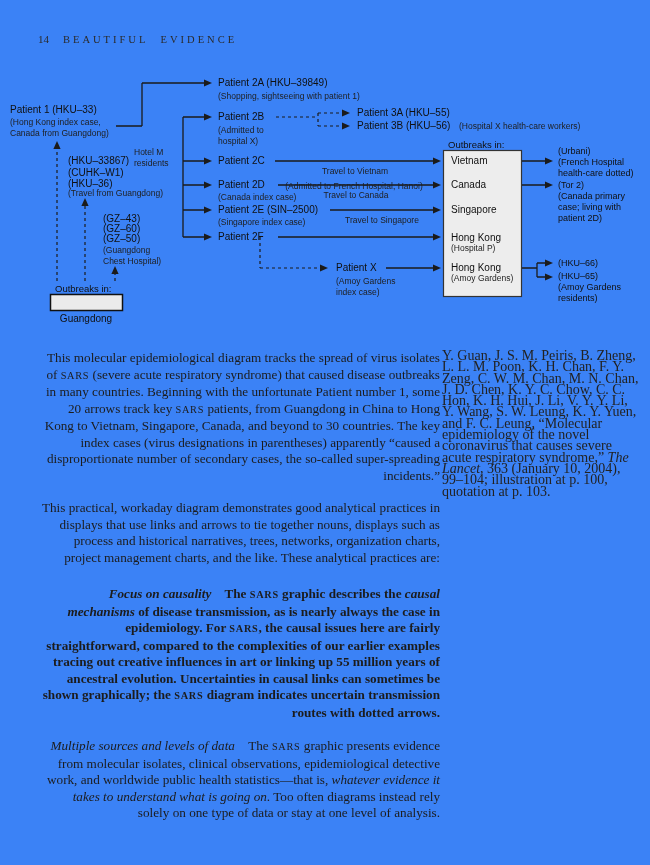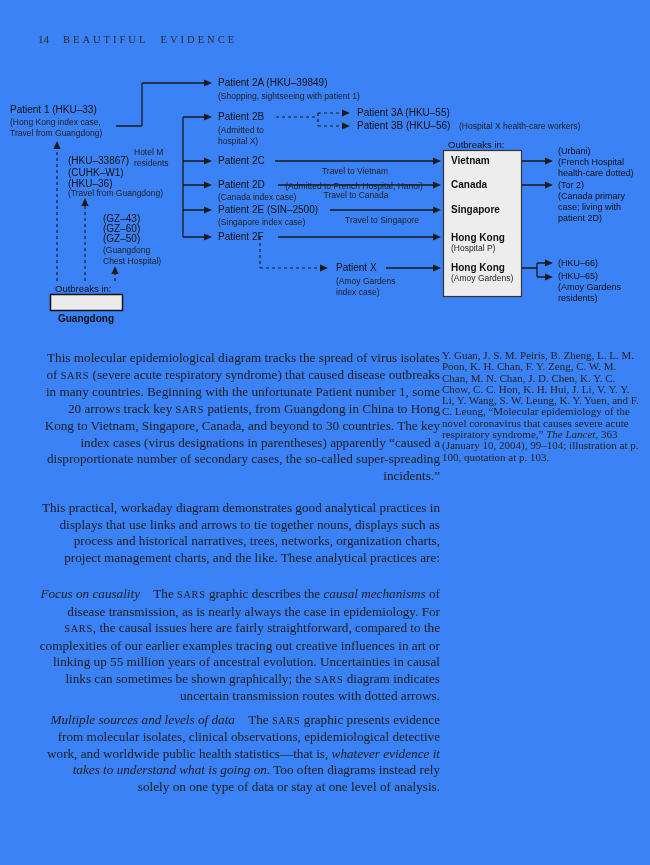--- a/index.html
+++ b/index.html
@@ -6,30 +6,30 @@
   .page{position:relative;width:650px;height:865px;background:#3b82f6;overflow:hidden;
         font-family:"Liberation Serif","DejaVu Serif",serif;color:#1c1c1c;}
   
   .pagehead{position:absolute;left:38px;top:33px;font-size:11px;letter-spacing:1px;color:#2a2a2a;white-space:nowrap;}
   .pagehead .num{margin-right:14px;letter-spacing:0;}
   .pagehead .booktitle{letter-spacing:3px;word-spacing:7px;font-size:10.5px;}
   
   .diagram{position:absolute;left:0;top:0;width:650px;height:330px;}
   .diagram svg{position:absolute;left:0;top:0;}
   .dl{position:absolute;font:400 10px/12px "Liberation Sans","DejaVu Sans",sans-serif;color:#101010;white-space:nowrap;}
-  .db{font-weight:700;}
+  .db{font-weight:400;}
   .ds{position:absolute;font:400 8.5px/10.5px "Liberation Sans","DejaVu Sans",sans-serif;color:#1e1e1e;white-space:nowrap;}
   .dr{position:absolute;font:400 9px/11px "Liberation Sans","DejaVu Sans",sans-serif;color:#101010;white-space:nowrap;}
   .ctr{text-align:center;margin-top:16px;}
   .rgt{text-align:left;}
   
   .bodycol{position:absolute;left:38px;top:350px;width:402px;font-size:13.2px;line-height:16.5px;text-align:right;}
   .bodycol p{margin:0;}
-  #p1{margin-bottom:16px;} #p2{margin-bottom:20px;} #p3{margin-bottom:7px;}
-  .sidenote{position:absolute;left:442px;top:350px;width:200px;font-size:11px;line-height:11.3px;color:#222;}
+  #p1{margin-bottom:16px;} #p2{margin-bottom:20px;} #p3{margin-bottom:17px;font-weight:bold;}
+  .sidenote{position:absolute;left:442px;top:350px;width:200px;font-size:14px;line-height:11.3px;color:#222;}
   .it{font-style:italic;}
   .sc{font-size:0.78em;letter-spacing:0.7px;}
 </style>
 </head>
 <body>
 
 <div class="page">
 
   <div class="pagehead">
     <span class="num">14</span><span class="booktitle">BEAUTIFUL EVIDENCE</span>
@@ -65,21 +65,21 @@
         <polygon points="57,141 53.4,149 60.6,149"></polygon>
         <polygon points="85,198 81.4,206 88.6,206"></polygon>
         <polygon points="115,266 111.4,274 118.6,274"></polygon>
       </g>
       <rect x="50.5" y="294.5" width="72" height="16" fill="#ebebeb" stroke="#111" stroke-width="1.5"></rect>
       <rect x="443.5" y="150.5" width="78" height="146" fill="#ededed" stroke="#333" stroke-width="1.2"></rect>
     </svg>
 
     <div class="dl" style="left:10px;top:104px">Patient 1 (HKU–33)</div>
     <div class="ds" style="left:10px;top:117px">(Hong Kong index case,</div>
-    <div class="ds" style="left:10px;top:128px">Travel from Guangdong)</div>
+    <div class="ds" style="left:10px;top:128px">Canada from Guangdong)</div>
 
     <div class="dl" style="left:68px;top:155px">(HKU–33867)</div>
     <div class="dl" style="left:68px;top:167px">(CUHK–W1)</div>
     <div class="dl" style="left:68px;top:178px">(HKU–36)</div>
     <div class="ds" style="left:68px;top:188px">(Travel from Guangdong)</div>
 
     <div class="dl" style="left:103px;top:213px">(GZ–43)</div>
     <div class="dl" style="left:103px;top:223px">(GZ–60)</div>
     <div class="dl" style="left:103px;top:233px">(GZ–50)</div>
     <div class="ds" style="left:103px;top:245px">(Guangdong</div>

